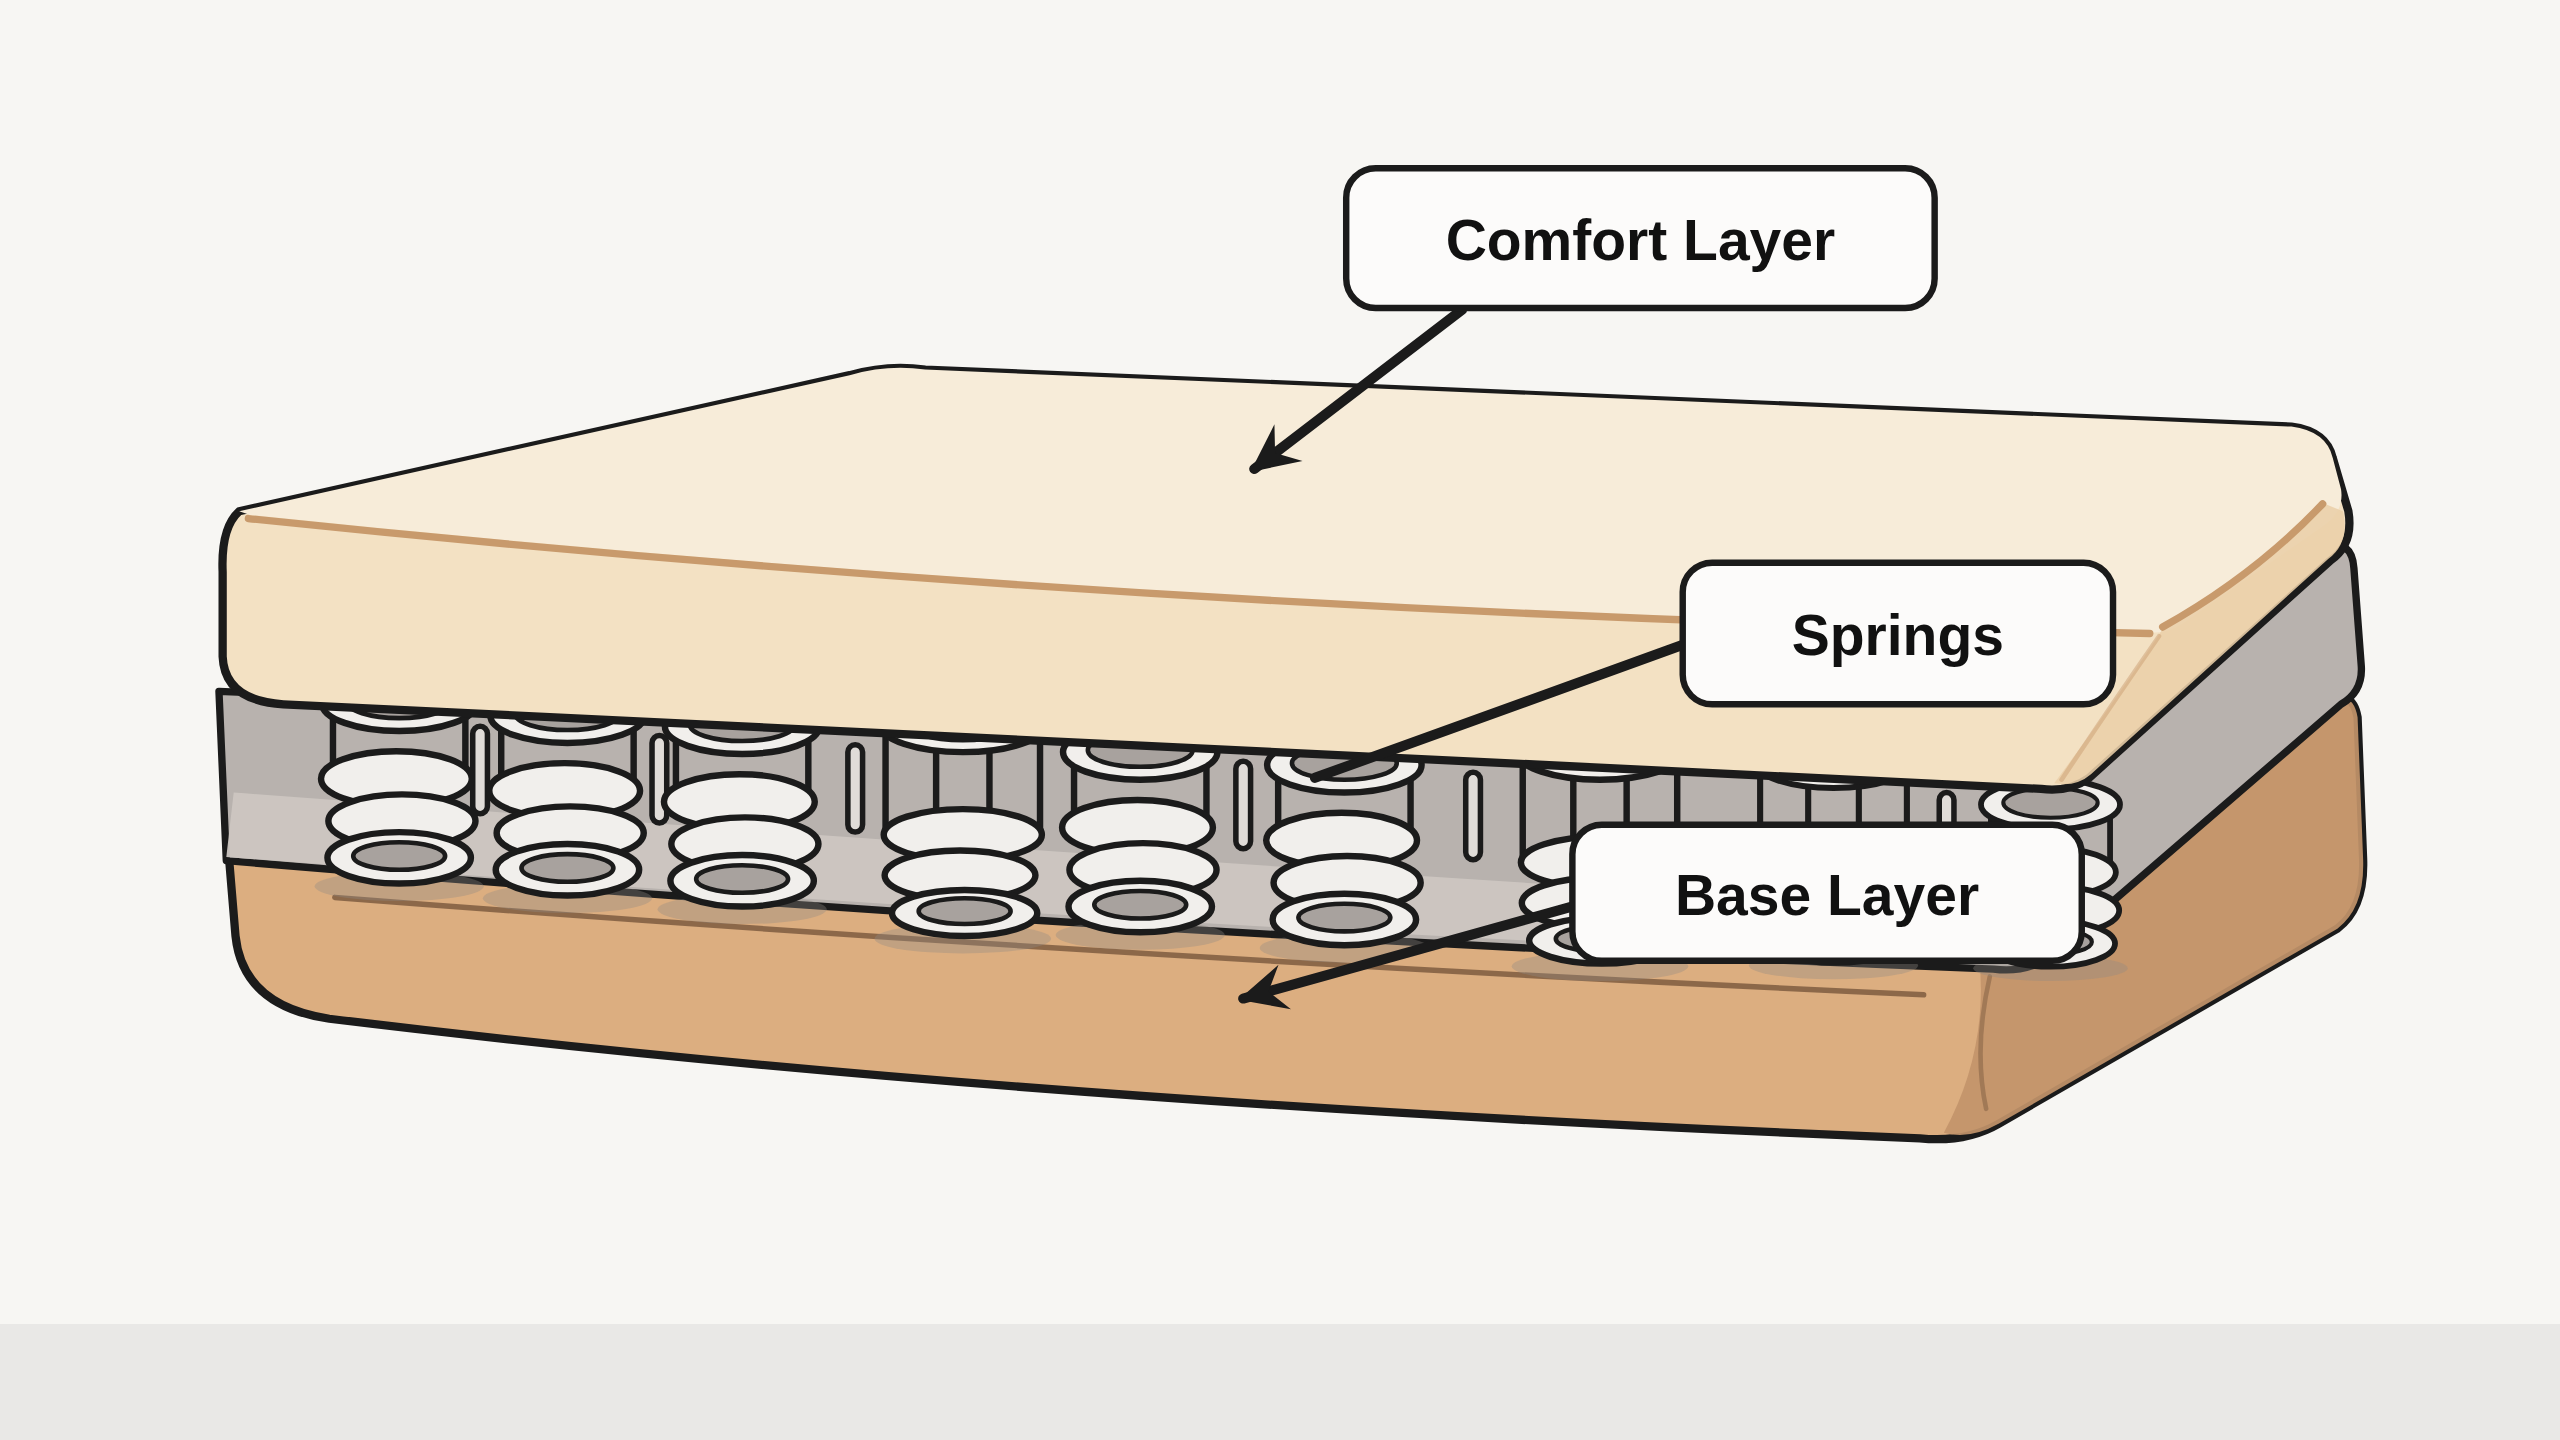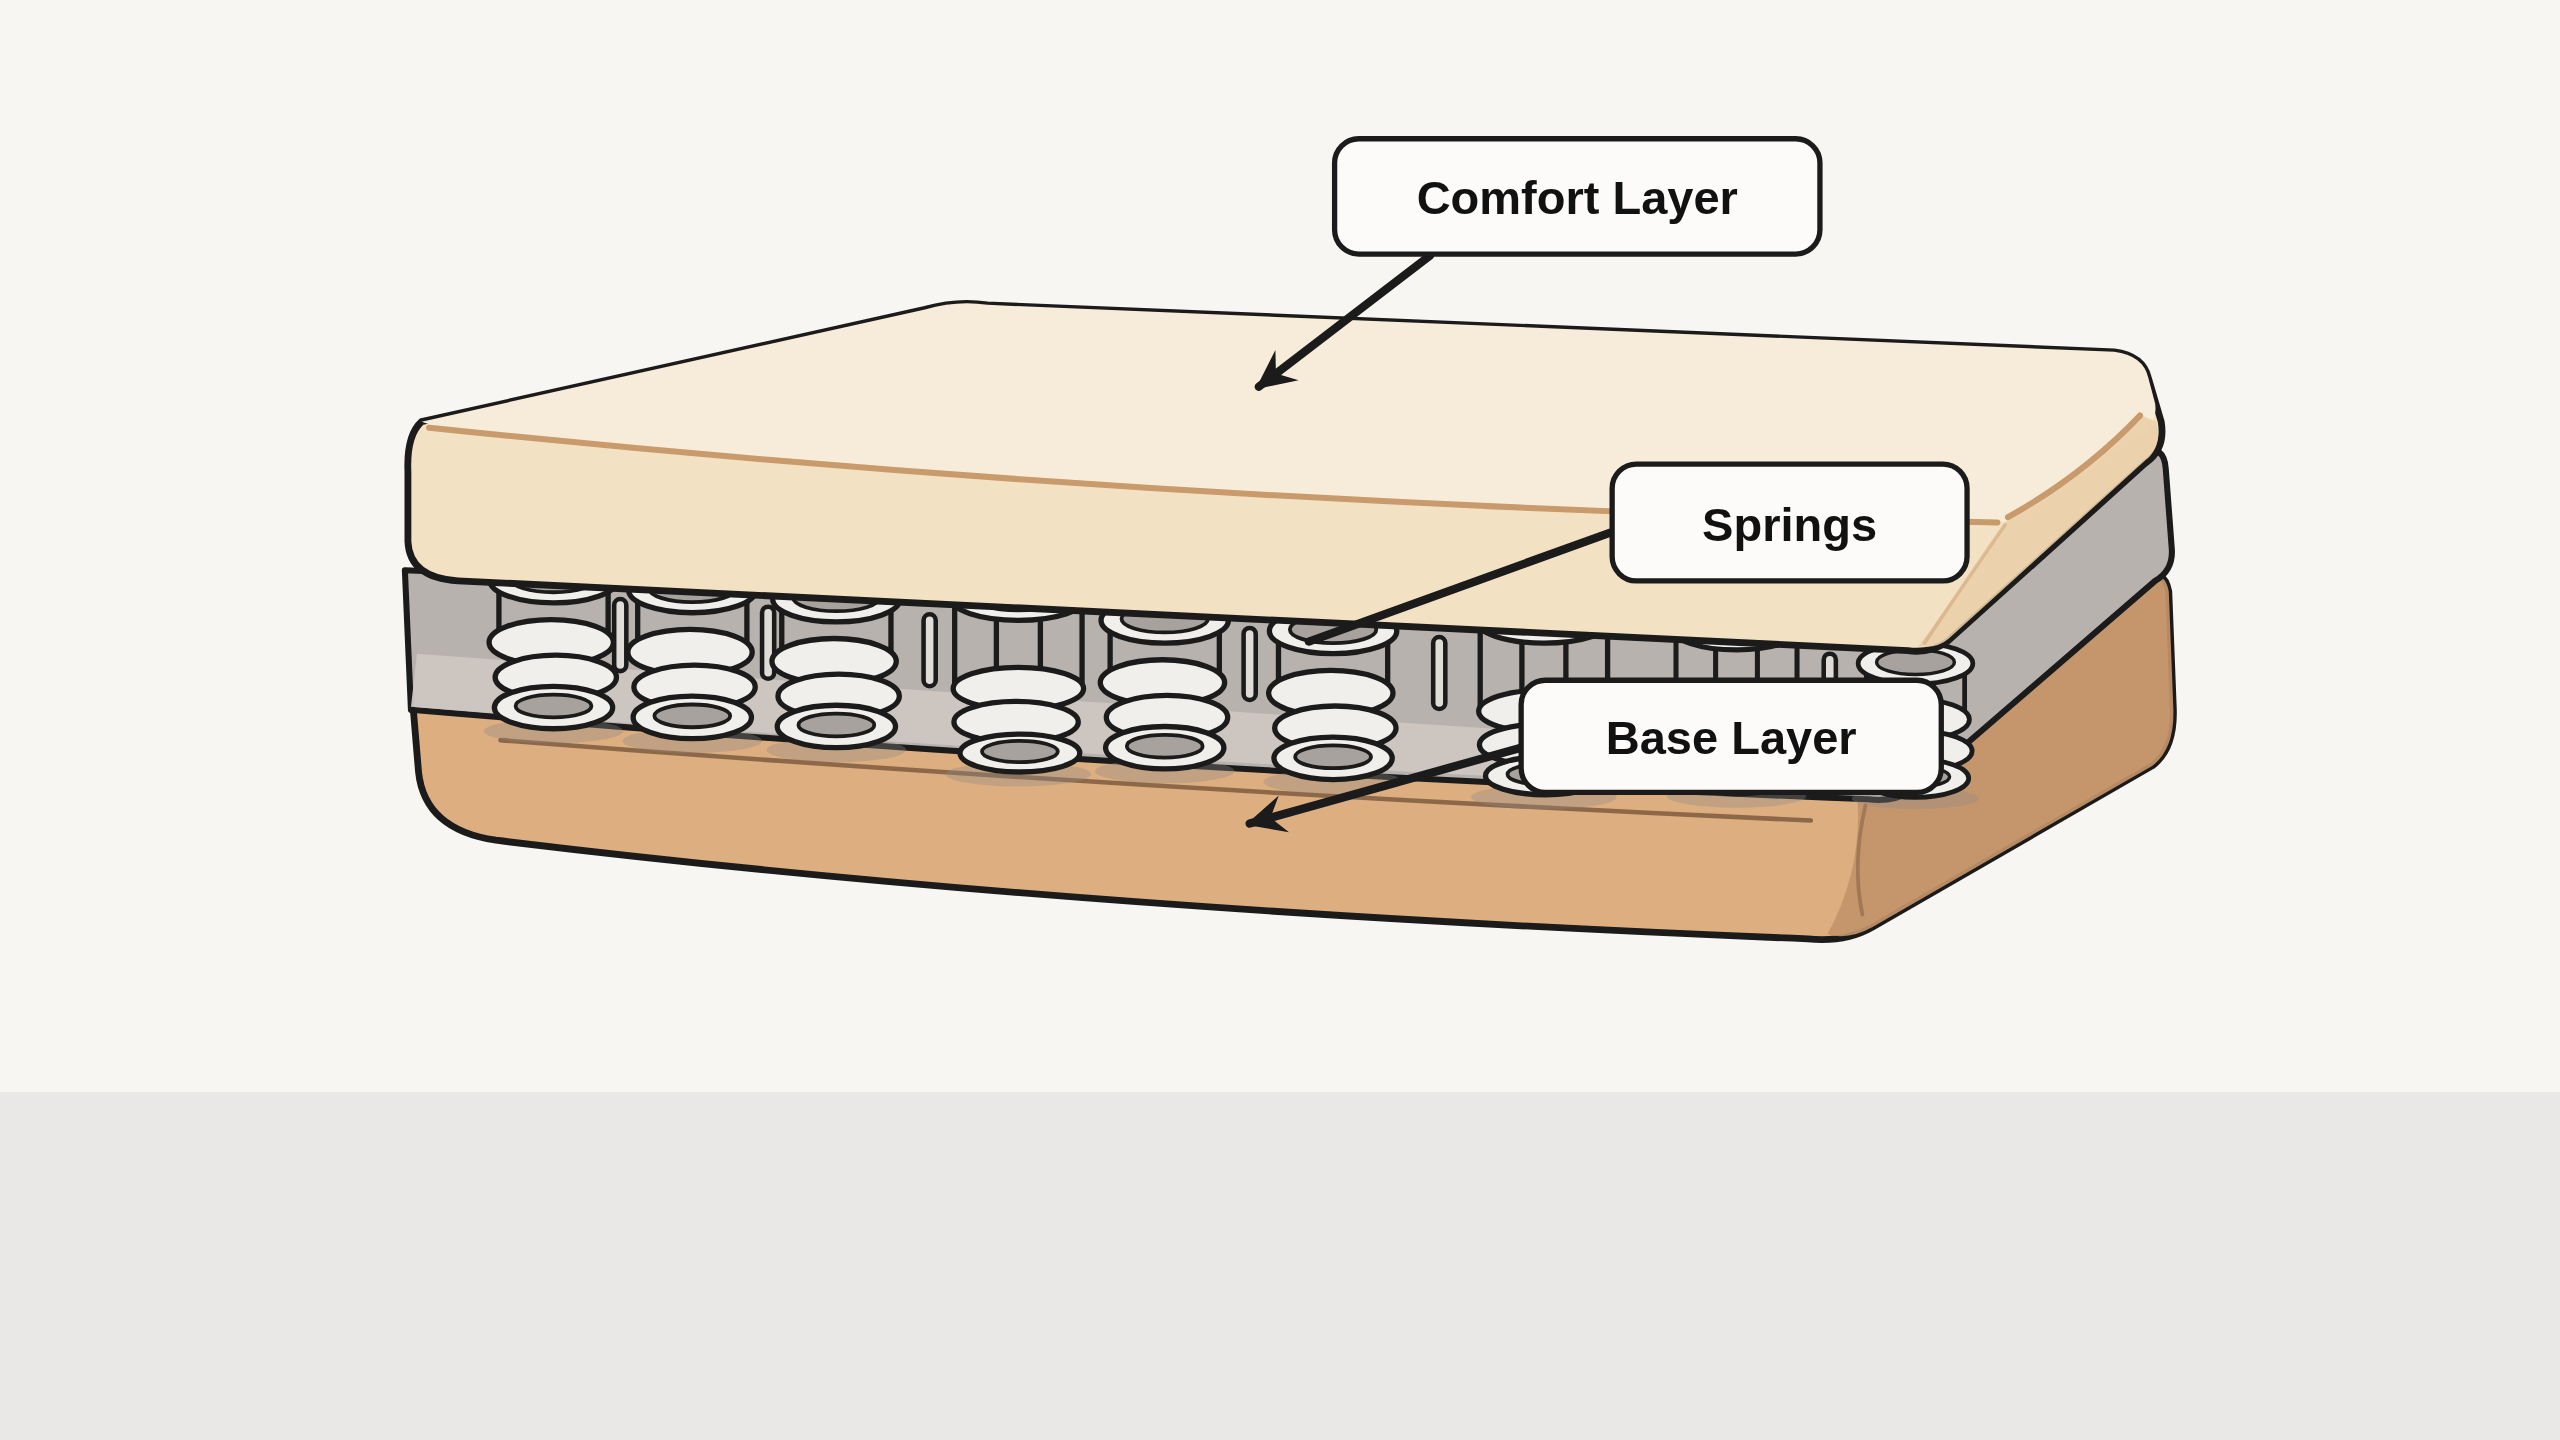--- a/index.html
+++ b/index.html
@@ -1,18 +1,18 @@
 <!DOCTYPE html>
 <html style="--background: #f7f6f3; --outline: #1b1b1b; --comfort-top: #f7ecd9; --comfort-front: #f3e1c3; --comfort-side: #ebcfa8; --comfort-accent: #c89a6c; --springs-layer: #b8b2ae; --springs-floor: #ccc6c1; --spring-coil: #f1efec; --spring-hole: #a8a29e; --post-fill: #e0dcd8; --shadow: #8f8984; --base-front: #dcae80; --base-side: #c2946a; --base-accent: #7e5c40; --label-fill: #fcfbfa; --label-text: #111111;"><head>
 <meta charset="utf-8">
 <style>
   html,body{margin:0;padding:0;background:#e9e8e6;}
   .stage{
     position:relative;
-    width:2560px;height:1092px;
+    width:2560px;height:1324px;
     overflow:hidden;
     font-family:"Liberation Sans","DejaVu Sans",sans-serif;
     background:var(--background,#f7f6f3);
   }
   svg{position:absolute;inset:0;width:100%;height:100%;display:block;}
 
   
   .bg{fill:var(--background);}
   .outlined{stroke:var(--outline);stroke-linejoin:round;stroke-linecap:round;}
   .base-sil{fill:var(--base-front);stroke-width:9;}

